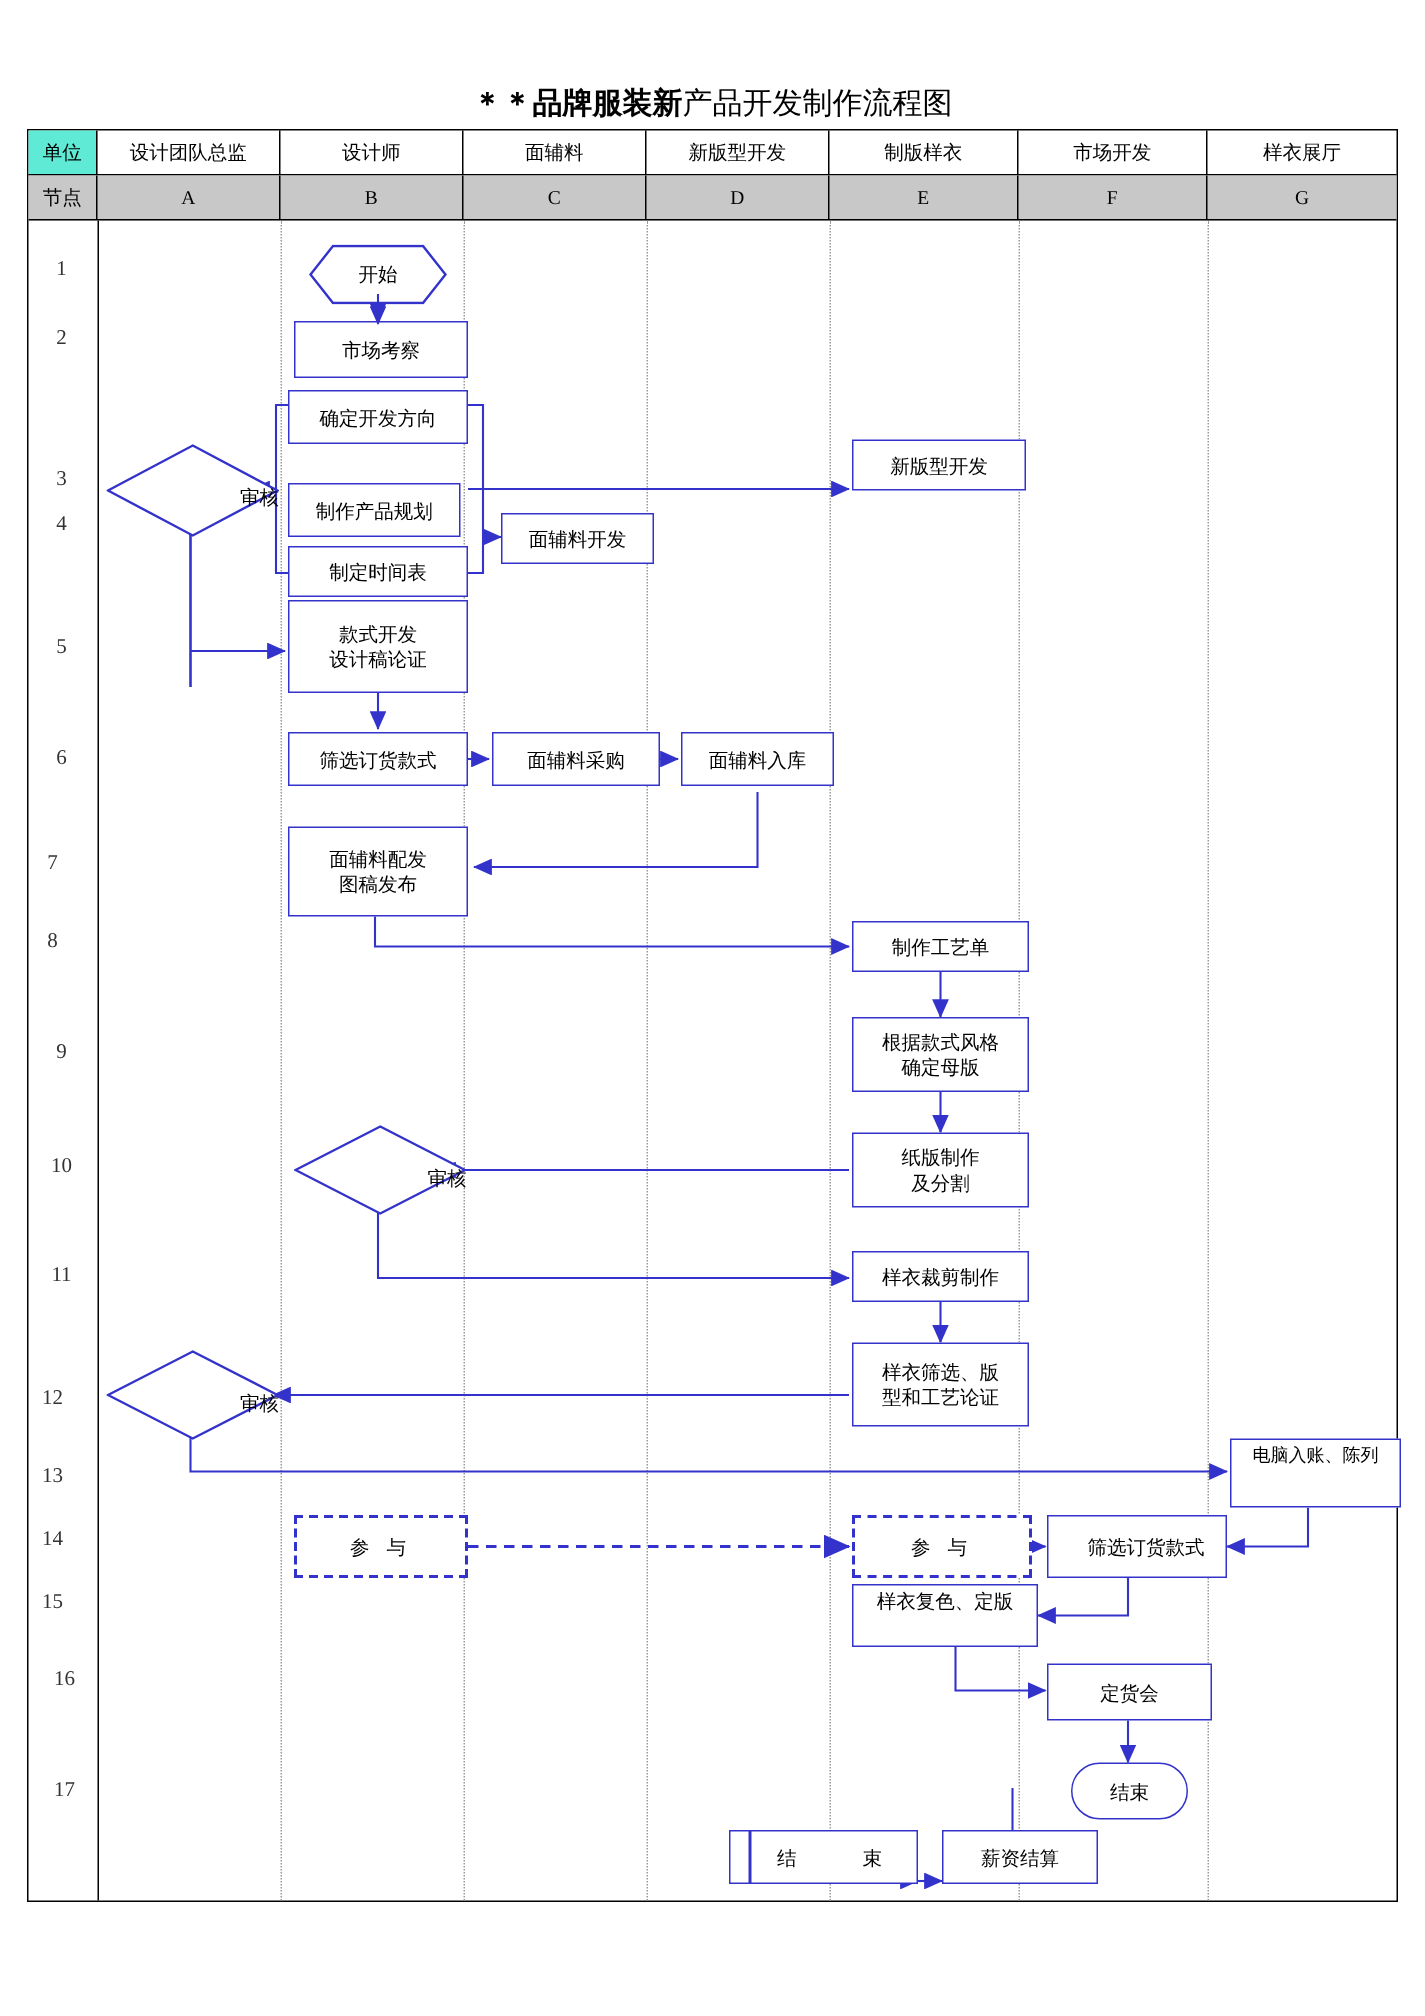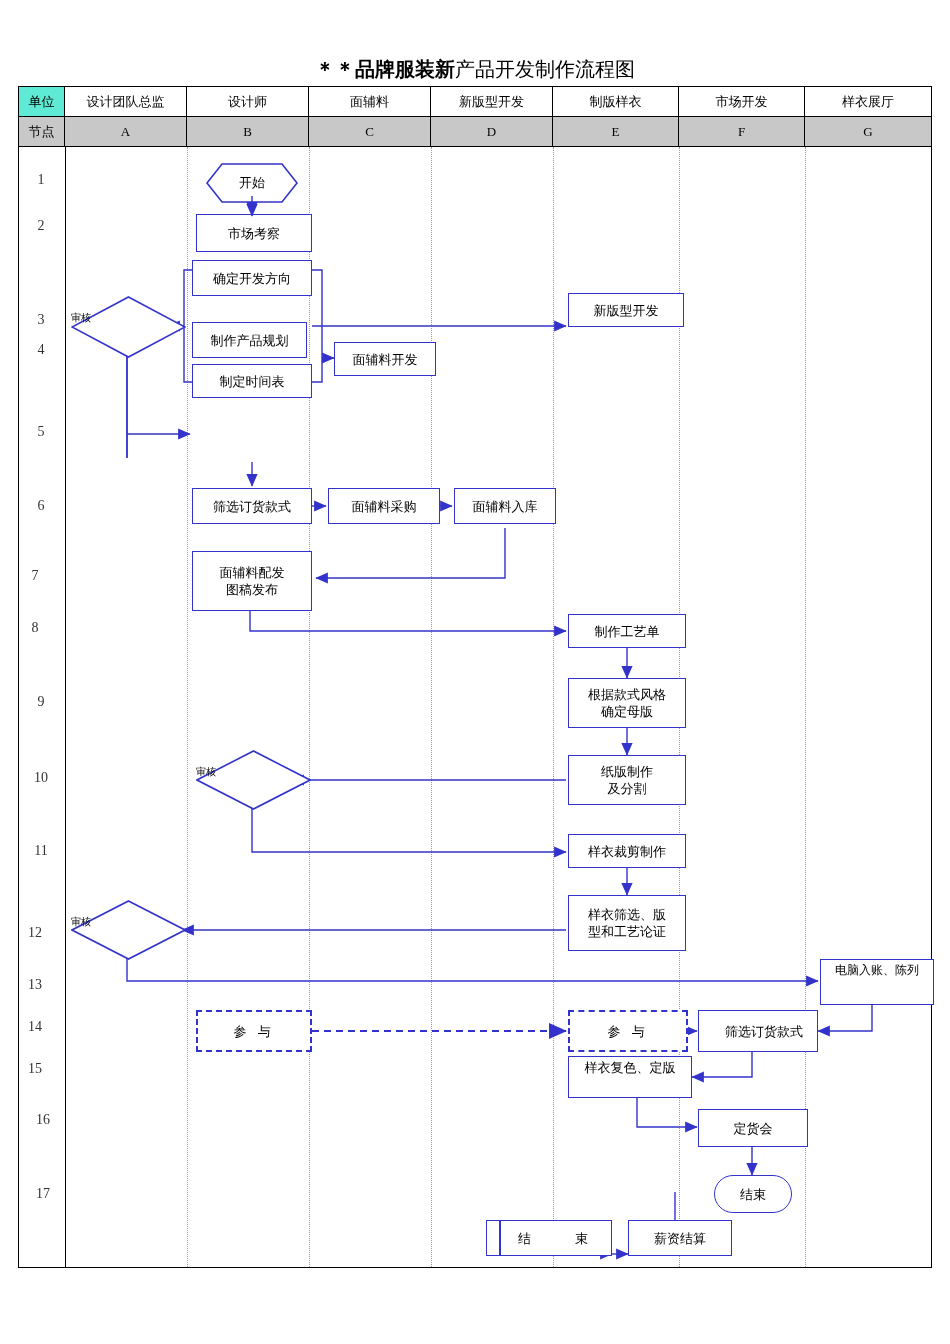--- a/index.html
+++ b/index.html
@@ -117,24 +117,24 @@
     overflow: hidden;
     height: 22px;
   }
   .diamond {
     position: absolute;
     z-index: 4;
   }
   .diamond .dm-label {
     position: absolute;
     left: 0;
-    top: 14px;
+    top: 28px;
     width: 100%;
-    text-align: left;
-    font-size: 10px;
+    text-align: right;
+    font-size: 13px;
     line-height: 16px;
     white-space: pre-line;
     overflow: hidden;
     height: 30px;
   }
   
   #wires {
     position: absolute;
     left: 0;
     top: 0;
@@ -312,20 +312,22 @@
   </div>
 
   <div class="node" style="left:196px;top:214px;width:116px;height:38px;">市场考察</div>
 
   <div class="node" style="left:192px;top:260px;width:120px;height:36px;">确定开发方向</div>
 
   <div class="node" style="left:192px;top:322px;width:115px;height:36px;">制作产品规划</div>
 
   <div class="node" style="left:192px;top:364px;width:120px;height:34px;">制定时间表</div>
 
+  <div class="node" style="left:192px;top:400px;width:120px;height:62px;">款式开发
+设计稿论证</div>
 
   <div class="diamond" style="left:71px;top:296px;width:115px;height:62px;">
     <svg width="115" height="62" viewBox="0 0 115 62">
       <polygon points="57.5,1 114,31 57.5,61 1,31" fill="#ffffff" stroke="#3333cc" stroke-width="1.6"></polygon>
     </svg>
     <div class="dm-label">审核</div>
   </div>
 
   <div class="node" style="left:568px;top:293px;width:116px;height:34px;">新版型开发</div>
 

